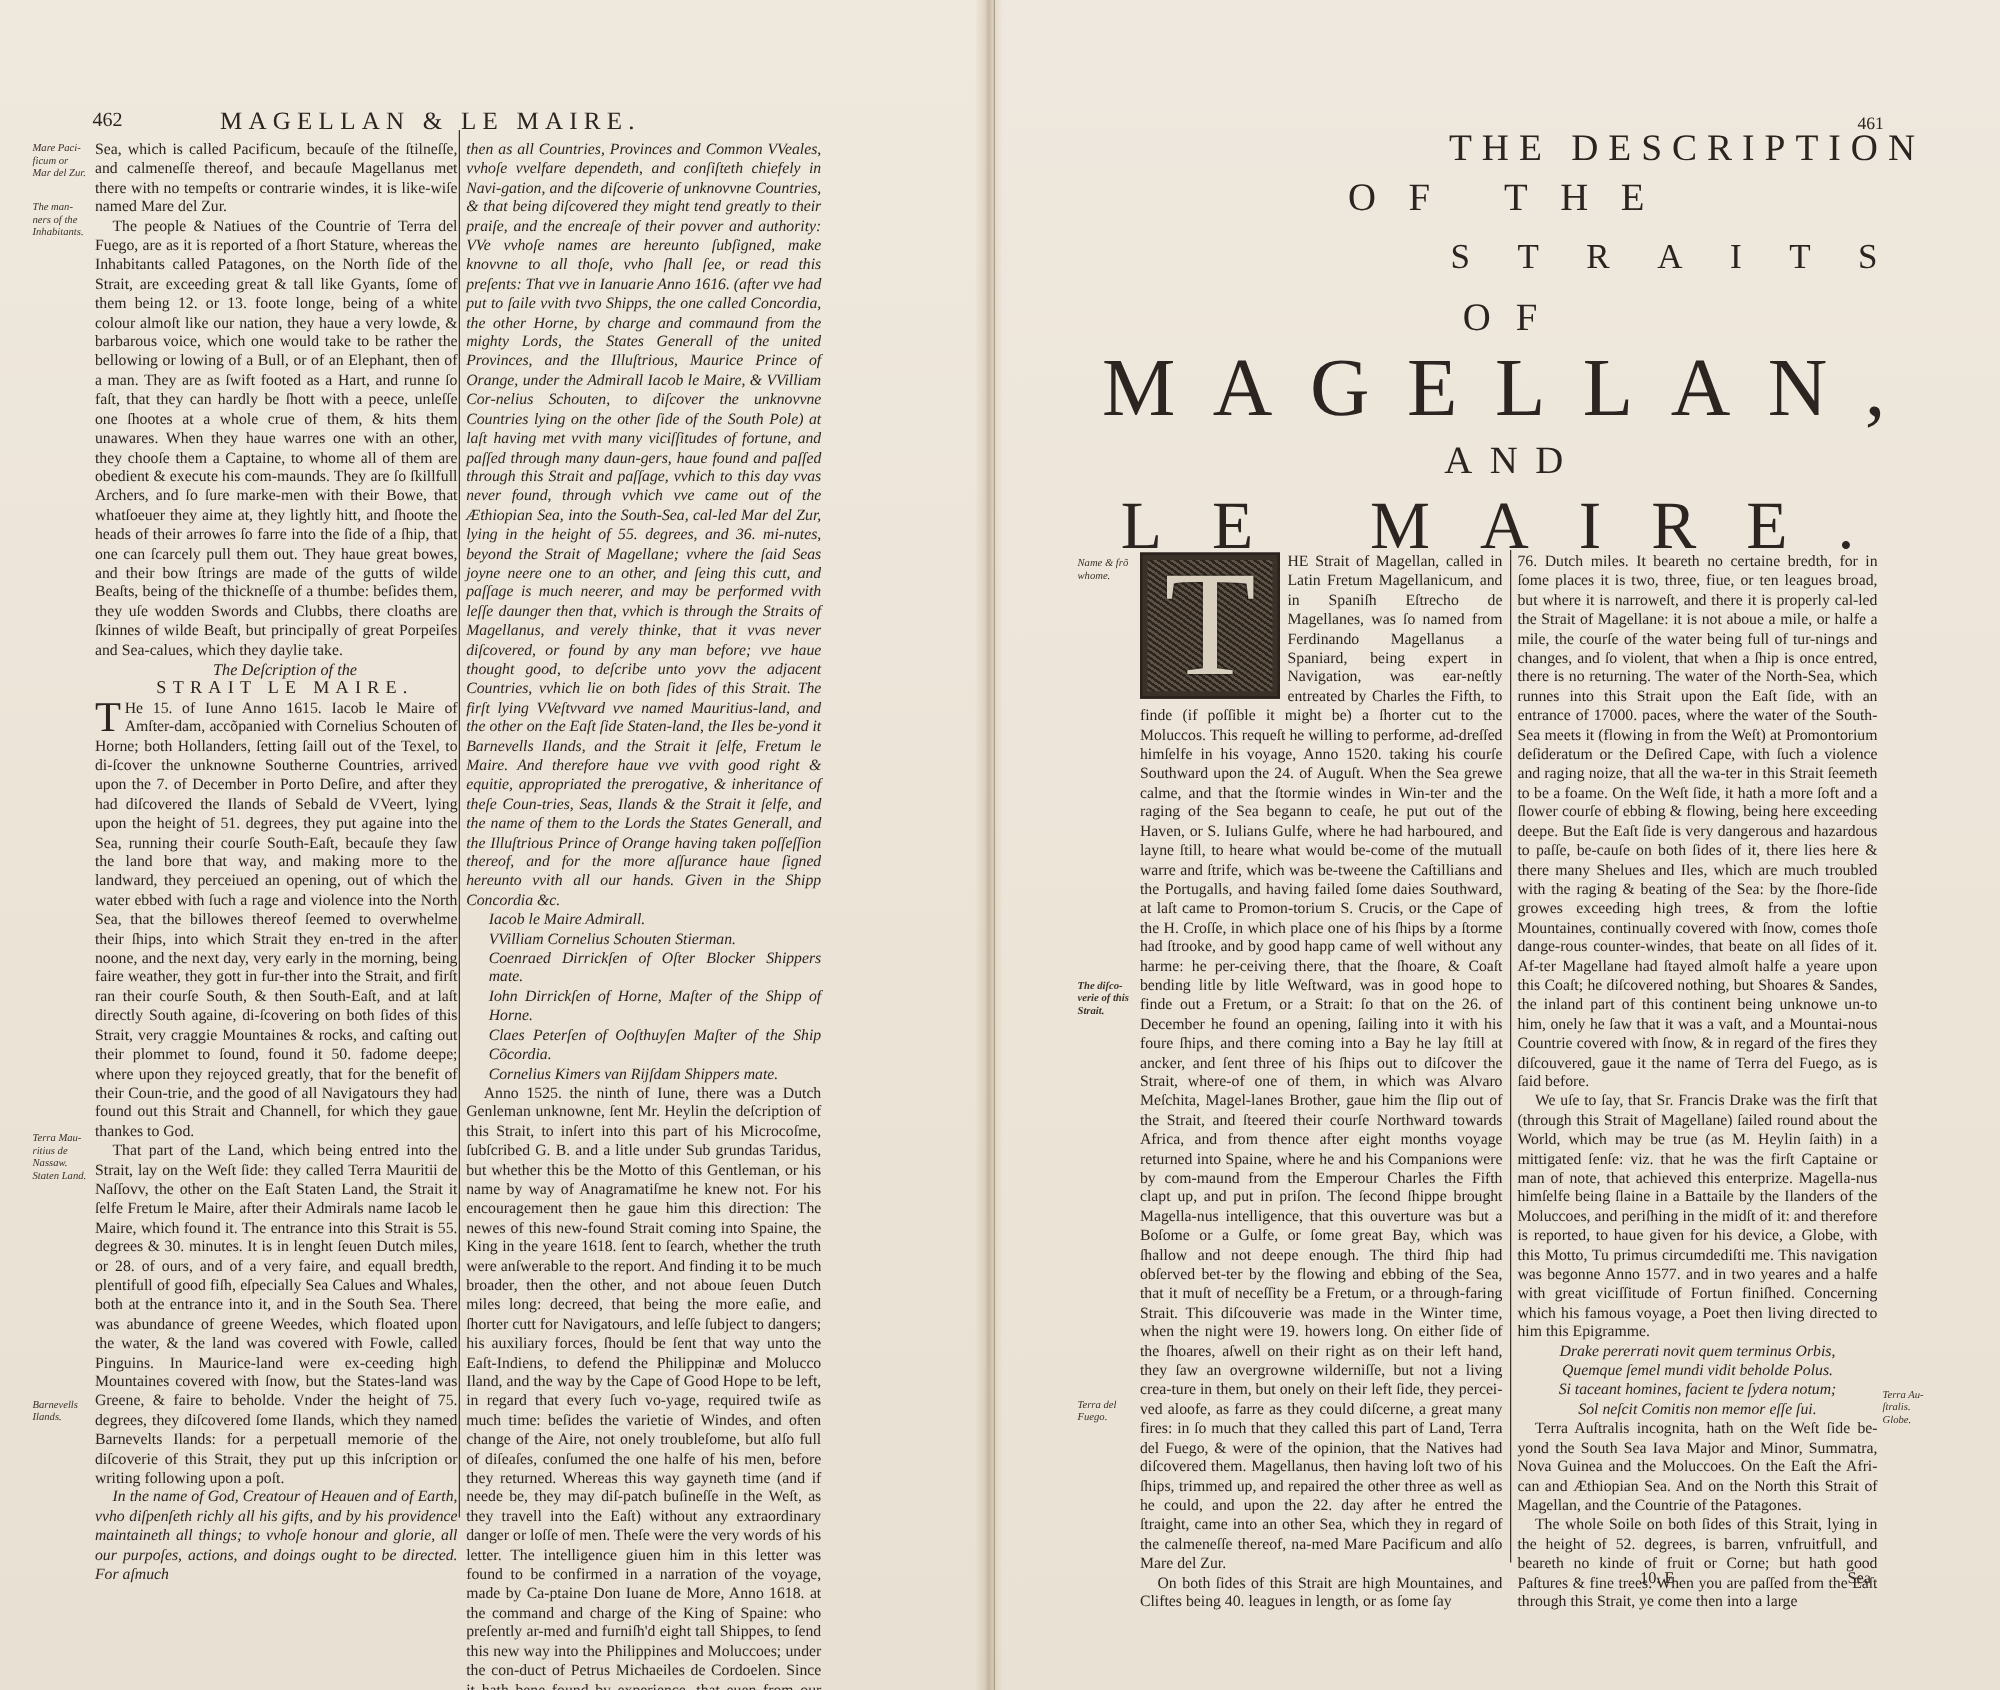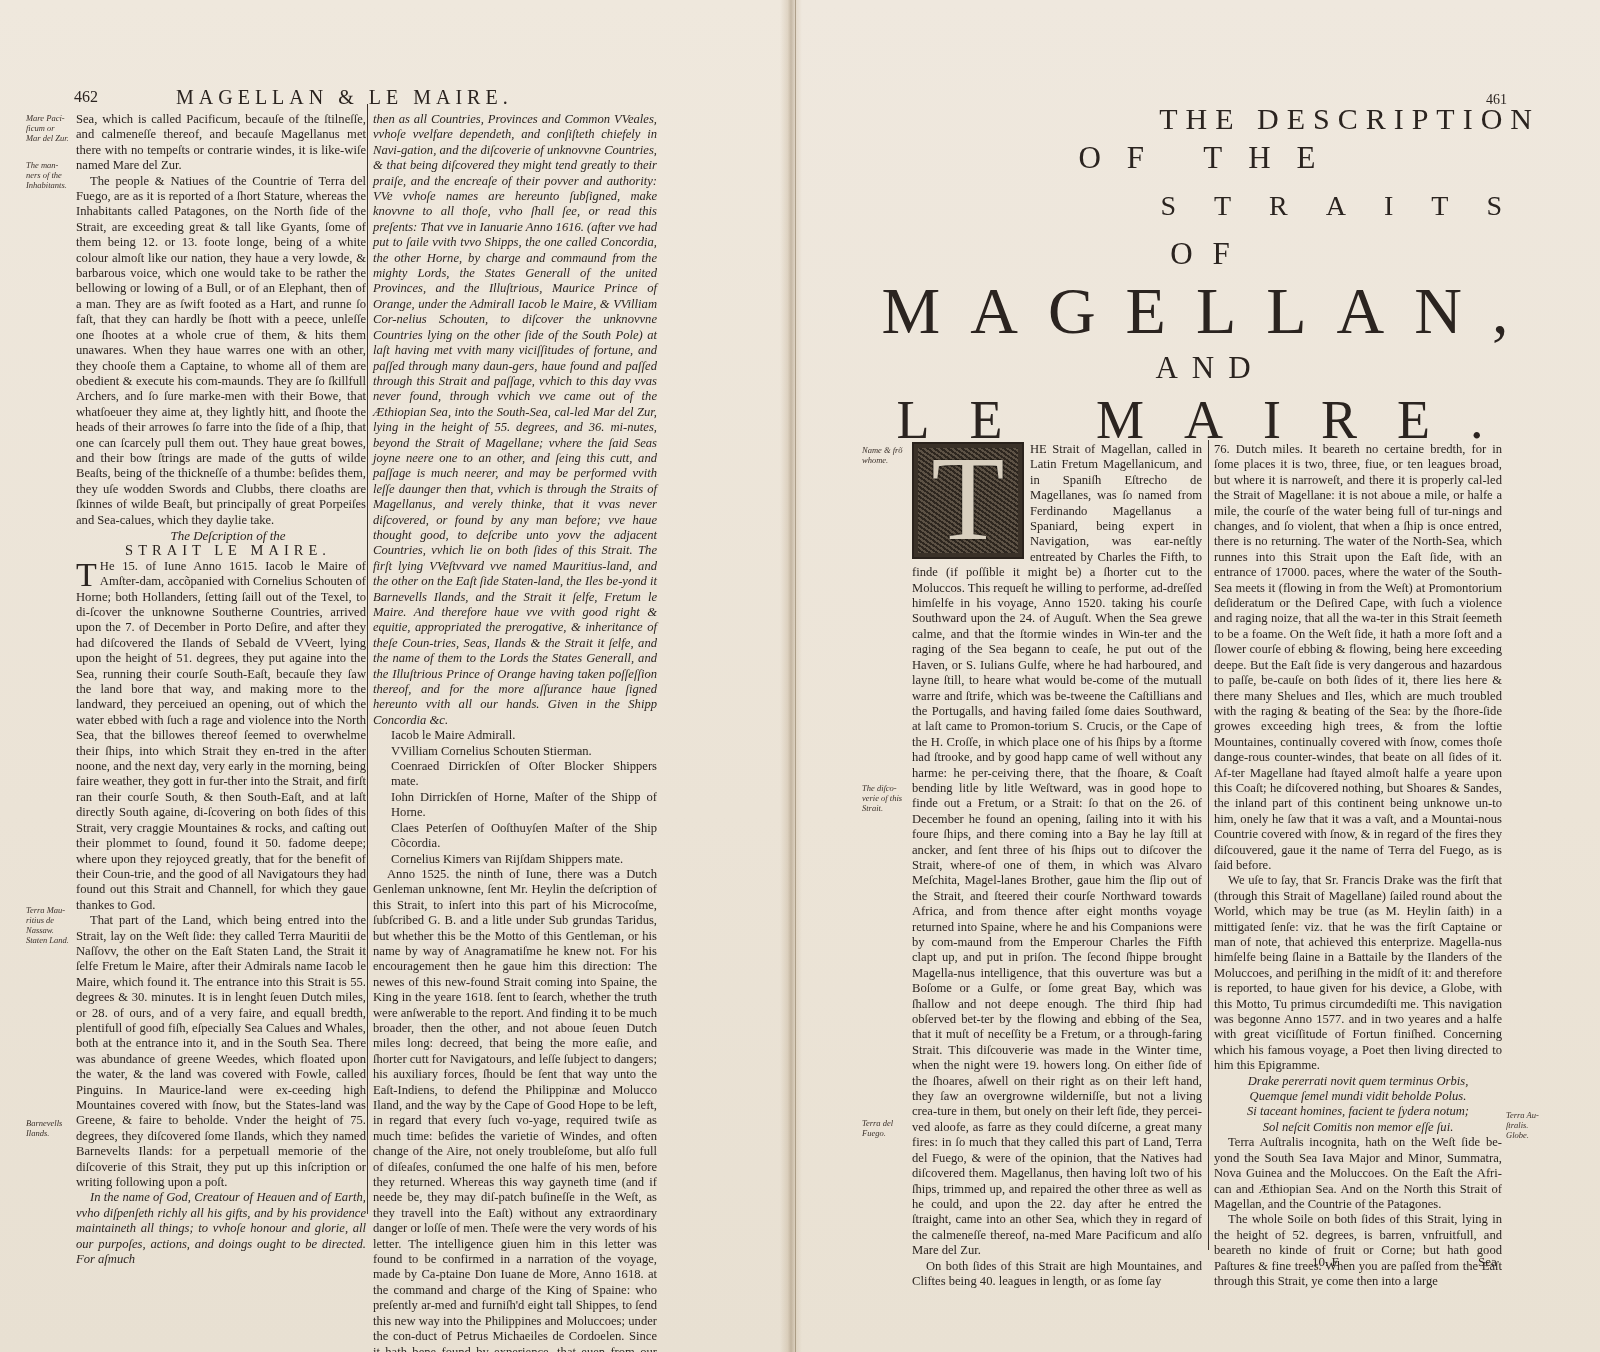--- a/index.html
+++ b/index.html
@@ -12,21 +12,21 @@
 
   .running-head{position:absolute;top:86px;font-size:20px;letter-spacing:5px;}
   .pagenum{position:absolute;font-size:14px;}
   .col{position:absolute;font-size:12.6px;line-height:15.4px;text-align:justify;}
   .col p{margin:0;text-indent:14px;}
   .col p.noind{text-indent:0;}
   .rule{position:absolute;width:1px;background:#3a302a;}
   .marg{position:absolute;font-size:8.5px;line-height:10px;font-style:italic;color:#3a302a;}
   .section-sub{text-align:center;font-style:italic;font-size:13px;margin:12px 0 6px;text-indent:0;}
   .section-title{text-align:center;letter-spacing:5px;font-size:14.5px;margin:4px 0 8px;text-indent:0;}
-  .sig{text-indent:0 !important;padding-left:18px;}
+  .sig{text-indent:0 !important;padding-left:18px;font-style:italic;}
   .verse{text-align:center;text-indent:0 !important;font-style:italic;}
   .dropcap-plain{float:left;font-size:34px;line-height:28px;margin:2px 3px 0 0;}
 
   .title-block{position:absolute;left:880px;width:660px;top:100px;text-align:center;}
   .t1{font-size:30px;letter-spacing:8px;line-height:38px;text-align:right;}
   .t2{font-size:31px;letter-spacing:26px;line-height:40px;}
   .t3{font-size:28px;letter-spacing:38px;line-height:56px;text-align:right;}
   .t4{font-size:31px;letter-spacing:20px;line-height:40px;}
   .t5{font-size:66px;letter-spacing:30px;line-height:74px;}
   .t6{font-size:31px;letter-spacing:14px;line-height:40px;}
@@ -83,21 +83,21 @@
   <div class="t1">THE DESCRIPTION</div>
   <div class="t2">OF THE</div>
   <div class="t3">STRAITS</div>
   <div class="t4">OF</div>
   <div class="t5">MAGELLAN,</div>
   <div class="t6">AND</div>
   <div class="t7">LE MAIRE.</div>
 </div>
 
 <div class="marg" style="left:862px;top:445px;width:50px;">Name &amp; frõ whome.</div>
-<div class="marg" style="left:862px;top:783px;width:50px;">The diſco-verie of this Strait.</div>
+<div class="marg" style="left:862px;top:783px;width:50px;font-weight:bold;">The diſco-verie of this Strait.</div>
 <div class="marg" style="left:862px;top:1118px;width:50px;">Terra del Fuego.</div>
 
 <div class="col" style="left:912px;top:442px;width:290px;">
   <p class="noind">
     <span class="woodcut">
         <span class="inner"></span>
         <span class="letter">T</span>
       </span><span>HE Strait of Magellan, called in Latin Fretum Magellanicum, and in Spaniſh Eſtrecho de Magellanes, was ſo named from Ferdinando Magellanus a Spaniard, being expert in Navigation, was ear-neſtly entreated by Charles the Fifth, to finde (if poſſible it might be) a ſhorter cut to the Moluccos. This requeſt he willing to performe, ad-dreſſed himſelfe in his voyage, Anno 1520. taking his courſe Southward upon the 24. of Auguſt. When the Sea grewe calme, and that the ſtormie windes in Win-ter and the raging of the Sea begann to ceaſe, he put out of the Haven, or S. Iulians Gulfe, where he had harboured, and layne ſtill, to heare what would be-come of the mutuall warre and ſtrife, which was be-tweene the Caſtillians and the Portugalls, and having failed ſome daies Southward, at laſt came to Promon-torium S. Crucis, or the Cape of the H. Croſſe, in which place one of his ſhips by a ſtorme had ſtrooke, and by good happ came of well without any harme: he per-ceiving there, that the ſhoare, &amp; Coaſt bending litle by litle Weſtward, was in good hope to finde out a Fretum, or a Strait: ſo that on the 26. of December he found an opening, ſailing into it with his foure ſhips, and there coming into a Bay he lay ſtill at ancker, and ſent three of his ſhips out to diſcover the Strait, where-of one of them, in which was Alvaro Meſchita, Magel-lanes Brother, gaue him the ſlip out of the Strait, and ſteered their courſe Northward towards Africa, and from thence after eight months voyage returned into Spaine, where he and his Companions were by com-maund from the Emperour Charles the Fifth clapt up, and put in priſon. The ſecond ſhippe brought Magella-nus intelligence, that this ouverture was but a Boſome or a Gulfe, or ſome great Bay, which was ſhallow and not deepe enough. The third ſhip had obſerved bet-ter by the flowing and ebbing of the Sea, that it muſt of neceſſity be a Fretum, or a through-faring Strait. This diſcouverie was made in the Winter time, when the night were 19. howers long. On either ſide of the ſhoares, aſwell on their right as on their left hand, they ſaw an overgrowne wilderniſſe, but not a living crea-ture in them, but onely on their left ſide, they percei-ved aloofe, as farre as they could diſcerne, a great many fires: in ſo much that they called this part of Land, Terra del Fuego, &amp; were of the opinion, that the Natives had diſcovered them. Magellanus, then having loſt two of his ſhips, trimmed up, and repaired the other three as well as he could, and upon the 22. day after he entred the ſtraight, came into an other Sea, which they in regard of the calmeneſſe thereof, na-med Mare Pacificum and alſo Mare del Zur.</span>
   </p>
   <p>On both ſides of this Strait are high Mountaines, and Cliftes being 40. leagues in length, or as ſome ſay</p>

